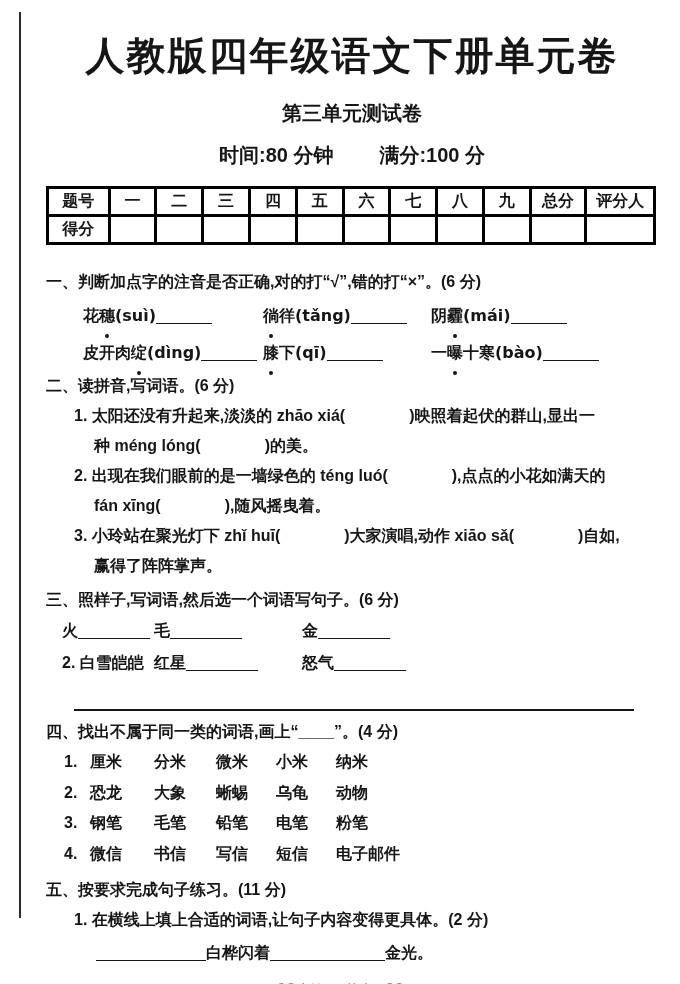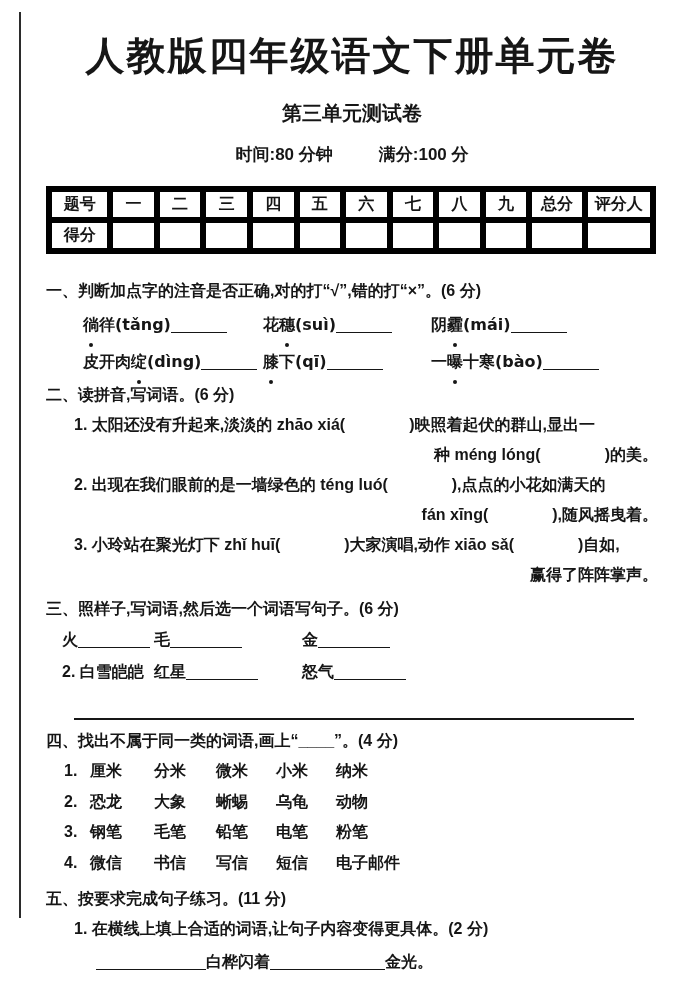--- a/index.html
+++ b/index.html
@@ -3,37 +3,37 @@
 <meta charset="utf-8">
 <style>
   html,body{margin:0;padding:0;background:#ffffff;}
   .page{position:relative;width:680px;height:984px;background:#ffffff;color:#161616;
         font-family:"Liberation Sans","DejaVu Sans",sans-serif;font-weight:600;overflow:hidden;padding-left:8px;}
   .rule{position:absolute;left:19px;top:12px;width:2px;height:906px;background:#2b2b2b;}
   .content{position:absolute;left:46px;top:0;width:612px;}
   .title{margin:30px 0 0;text-align:center;font-size:39px;font-weight:800;line-height:52px;letter-spacing:2px;}
   .subtitle{margin:16px 0 0;text-align:center;font-size:20px;font-weight:600;line-height:30px;
             font-family:"Liberation Serif","DejaVu Serif",serif;}
-  .meta{margin-top:16px;display:flex;justify-content:center;gap:46px;font-size:17px;font-weight:700;line-height:22px;}
+  .meta{margin-top:16px;display:flex;justify-content:center;gap:46px;font-size:20px;font-weight:700;line-height:22px;}
   table.score{border-collapse:collapse;margin-top:20px;width:610px;border:2px solid #222;font-size:16px;}
-  table.score td{border:6px solid #000000;height:25px;text-align:center;padding:0 2px;font-weight:600;}
+  table.score td{border:3px solid #000000;height:25px;text-align:center;padding:0 2px;font-weight:600;}
   .sec{font-size:16px;}
   .sec-h{font-weight:700;line-height:30px;}
   .blank{display:inline-block;border-bottom:1.6px solid #161616;height:14px;vertical-align:-3px;}
   .w56{width:56px;} .w72{width:72px;} .w110{width:110px;} .w115{width:115px;}
   
   .s1-grid{display:grid;grid-template-columns:180px 168px 1fr;margin-left:37px;}
   .s1-item{line-height:37px;white-space:nowrap;}
   .du{position:relative;display:inline-block;}
   .du::after{content:"";position:absolute;left:50%;bottom:-4px;transform:translateX(-50%);
              width:4px;height:4px;border-radius:50%;background:#161616;}
   .py{font-family:"DejaVu Sans",sans-serif;font-weight:600;}
   
   .l1{margin-left:28px;line-height:30px;}
-  .l2{margin-left:48px;line-height:30px;text-align:right;}
+  .l2{margin-left:48px;line-height:30px;}
   
   .s3-row{display:grid;grid-template-columns:92px 148px 148px 1fr;margin-left:16px;line-height:32px;}
   .s3-line{margin-left:28px;margin-top:14px;width:560px;height:16px;border-bottom:2px solid #161616;}
   
   .s4-row{display:grid;grid-template-columns:26px 64px 62px 60px 60px 1fr;margin-left:18px;line-height:30.5px;}
   
   .s5-fill{margin-left:50px;line-height:32px;margin-top:2px;}
   .m-t22{margin-top:22px;} .m-t4{margin-top:4px;} .m-t6{margin-top:6px;}
   .footer{margin-top:12px;text-align:center;color:#8c8c8c;font-size:15px;font-weight:400;
           font-family:"DejaVu Sans",sans-serif;}
@@ -96,24 +96,24 @@
         <td></td>
         <td></td>
       </tr>
     </tbody>
       </table>
 
     <div class="sec m-t22">
       <div class="sec-h">一、判断加点字的注音是否正确,对的打“√”,错的打“×”。(6 分)</div>
       <div class="s1-grid">
         <div class="s1-item">
+          <span>花</span><span class="du">穗</span><span></span><span class="py">(suì)</span><span class="blank w56"></span>
+        </div>
+        <div class="s1-item">
           <span></span><span class="du">徜</span><span>徉</span><span class="py">(tǎng)</span><span class="blank w56"></span>
-        </div>
-        <div class="s1-item">
-          <span>花</span><span class="du">穗</span><span></span><span class="py">(suì)</span><span class="blank w56"></span>
         </div>
         <div class="s1-item">
           <span>阴</span><span class="du">霾</span><span></span><span class="py">(mái)</span><span class="blank w56"></span>
         </div>
         <div class="s1-item">
           <span>皮开肉</span><span class="du">绽</span><span></span><span class="py">(dìng)</span><span class="blank w56"></span>
         </div>
         <div class="s1-item">
           <span></span><span class="du">膝</span><span>下</span><span class="py">(qī)</span><span class="blank w56"></span>
         </div>

